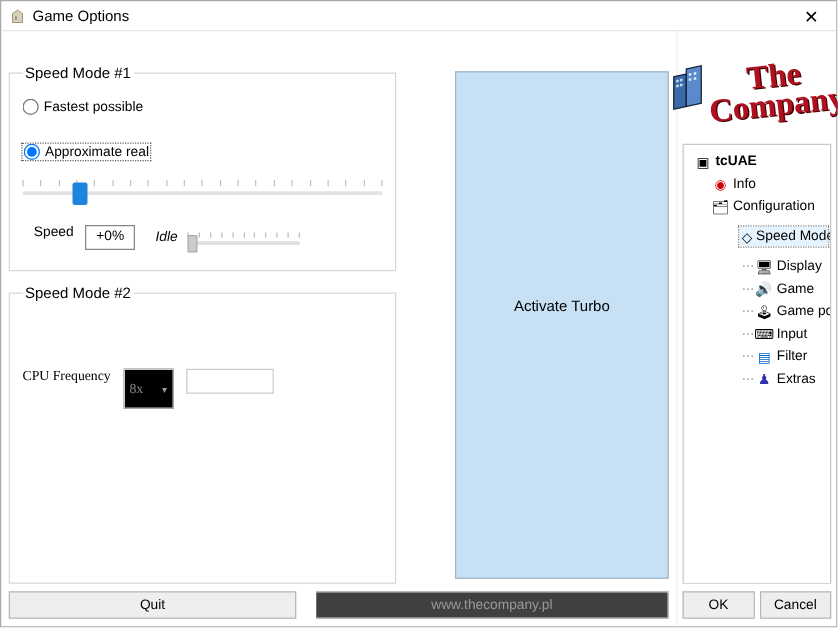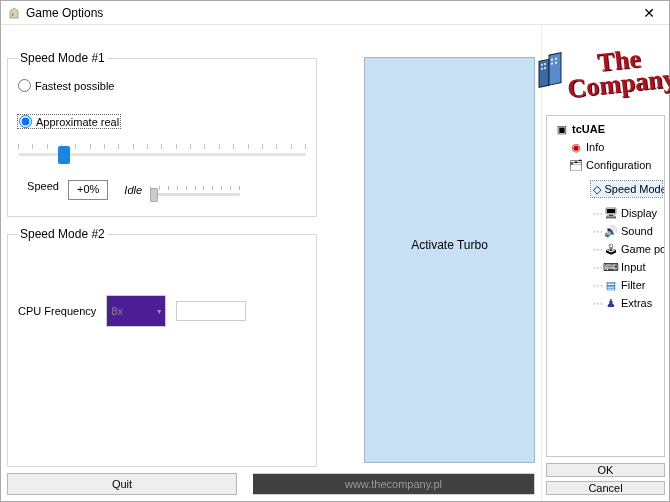--- a/index.html
+++ b/index.html
@@ -24,43 +24,43 @@
   .speed-row { display:flex; margin-top:14px;}
   .speed-row .lbl { width:50px; text-align:center;}
   .valbox { border:1px solid #888; padding:2px 8px; min-width:36px; text-align:center; background:#fff;}
   .idle-group { display:flex; align-items:center; gap:8px; margin-left:16px;font-style:italic;}
   .mini-slider { width:90px; height:20px; position:relative;}
   .mini-slider .track { top:13px; height:3px; background:#e0e0e0;}
   .mini-slider .mticks { position:absolute; left:0; right:0; top:6px; height:4px; display:flex; justify-content:space-between;}
   .mini-slider .mticks span { width:1px; height:4px; background:#bbb;}
   .mini-slider .mthumb { position:absolute; left:0; top:8px; width:8px; height:14px; background:#ccc; border:1px solid #aaa; border-radius:1px;}
   .group2 { flex:1;}
-  .cpu-row { display:flex; align-items:center; gap:10px; margin-top:40px;}
-  .combo { border:1px solid #ccc; background:#4c1d95; color:#888; padding:15px 4px; width:60px; display:flex; align-items:center; justify-content:space-between; height:20px;}
+  .cpu-row { display:flex; align-items:flex-start; gap:10px; margin-top:40px;font-family:Liberation Serif, serif;}
+  .combo { border:1px solid #ccc; background:#000000; color:#888; padding:15px 4px; width:40px; display:flex; align-items:center; justify-content:space-between; height:20px;}
   .combo .chev { font-size:8px; color:#999;}
   .txtbox { border:1px solid #ccc; background:#fff; width:70px; height:20px; color:#888;}
   .turbo { flex:1; margin-top:26px; margin-bottom:4px;padding-left:41px;}
   .turbo-box { border:1px solid #9db7c9; background:#c7e0f4; width:100%; height:100%; display:flex; align-items:flex-start; justify-content:center; padding-top:180px; font-size:12px;}
   .footer-row { display:flex; align-items:center; margin-top:6px; height:22px; gap:16px;}
   .quit-btn { flex:0 0 230px; height:22px; border:1px solid #b8b8b8; background:#eee; display:flex; align-items:center; justify-content:center; cursor:default;}
   .url-box { flex:1; height:22px; border:1px solid #d0d0d0; border-left:none; display:flex; align-items:center; justify-content:center; color:#999; background:#404040;}
   .rightpane { width:128px; border-left:1px solid #eee; display:flex; flex-direction:column; padding:4px 4px 6px 4px; }
   .logo-box { height:86px; display:flex; align-items:center; justify-content:center; }
   .logo-txt { font-family: "Brush Script MT","Segoe Script",cursive; font-weight:bold; font-size:26px; line-height:0.9; color:#b01020; text-shadow:1px 1px 0 #400; transform:rotate(-6deg); text-align:center;}
   .tree { flex:1; border:1px solid #c8c8c8; background:#fff; padding:4px 2px; overflow:auto;}
   .tree ul { list-style:none; margin:0; padding:0;}
   .tree li { padding:1px 0 1px 0; white-space:nowrap;}
   .tree li .row { display:flex; align-items:center; gap:3px; padding:1px 2px;}
   .tree li .row.selected { background:#e5f3ff; outline:1px dotted #888;}
   .tree .ind1 { padding-left: 4px;}
   .tree .ind2 { padding-left: 18px;}
   .tree .ind3 { padding-left: 42px;}
   .ticon { width:14px; height:14px; display:inline-flex; align-items:center; justify-content:center; font-size:11px;}
   .dotline { color:#999; font-size:10px; width:8px; text-align:center;}
-  .right-buttons { display:flex; gap:4px; margin-top:6px;flex-direction:column;}
+  .right-buttons { display:flex; gap:4px; margin-top:6px;}
   .btn { flex:1; height:22px; border:1px solid #b8b8b8; background:#eee; display:flex; align-items:center; justify-content:center; cursor:default;}
   .bigticks { position:absolute; left:0; right:0; top:0; height:5px; display:flex; justify-content:space-between;}
   .bigticks span{ width:1px; height:5px; background:#c2c2c2;}
 </style>
 </head>
 <body>
 
 <div class="window">
 
   <div class="titlebar">
@@ -228,21 +228,21 @@
               <div class="row">
                 <span class="dotline">⋯</span>
                 <span class="ticon">🖥</span>
                 <span>Display</span>
               </div>
             </li>
           <li class="ind3">
               <div class="row">
                 <span class="dotline">⋯</span>
                 <span class="ticon">🔊</span>
-                <span>Sound</span>
+                <span>Game</span>
               </div>
             </li>
           <li class="ind3">
               <div class="row">
                 <span class="dotline">⋯</span>
                 <span class="ticon">🕹</span>
                 <span>Game ports</span>
               </div>
             </li>
           <li class="ind3">

